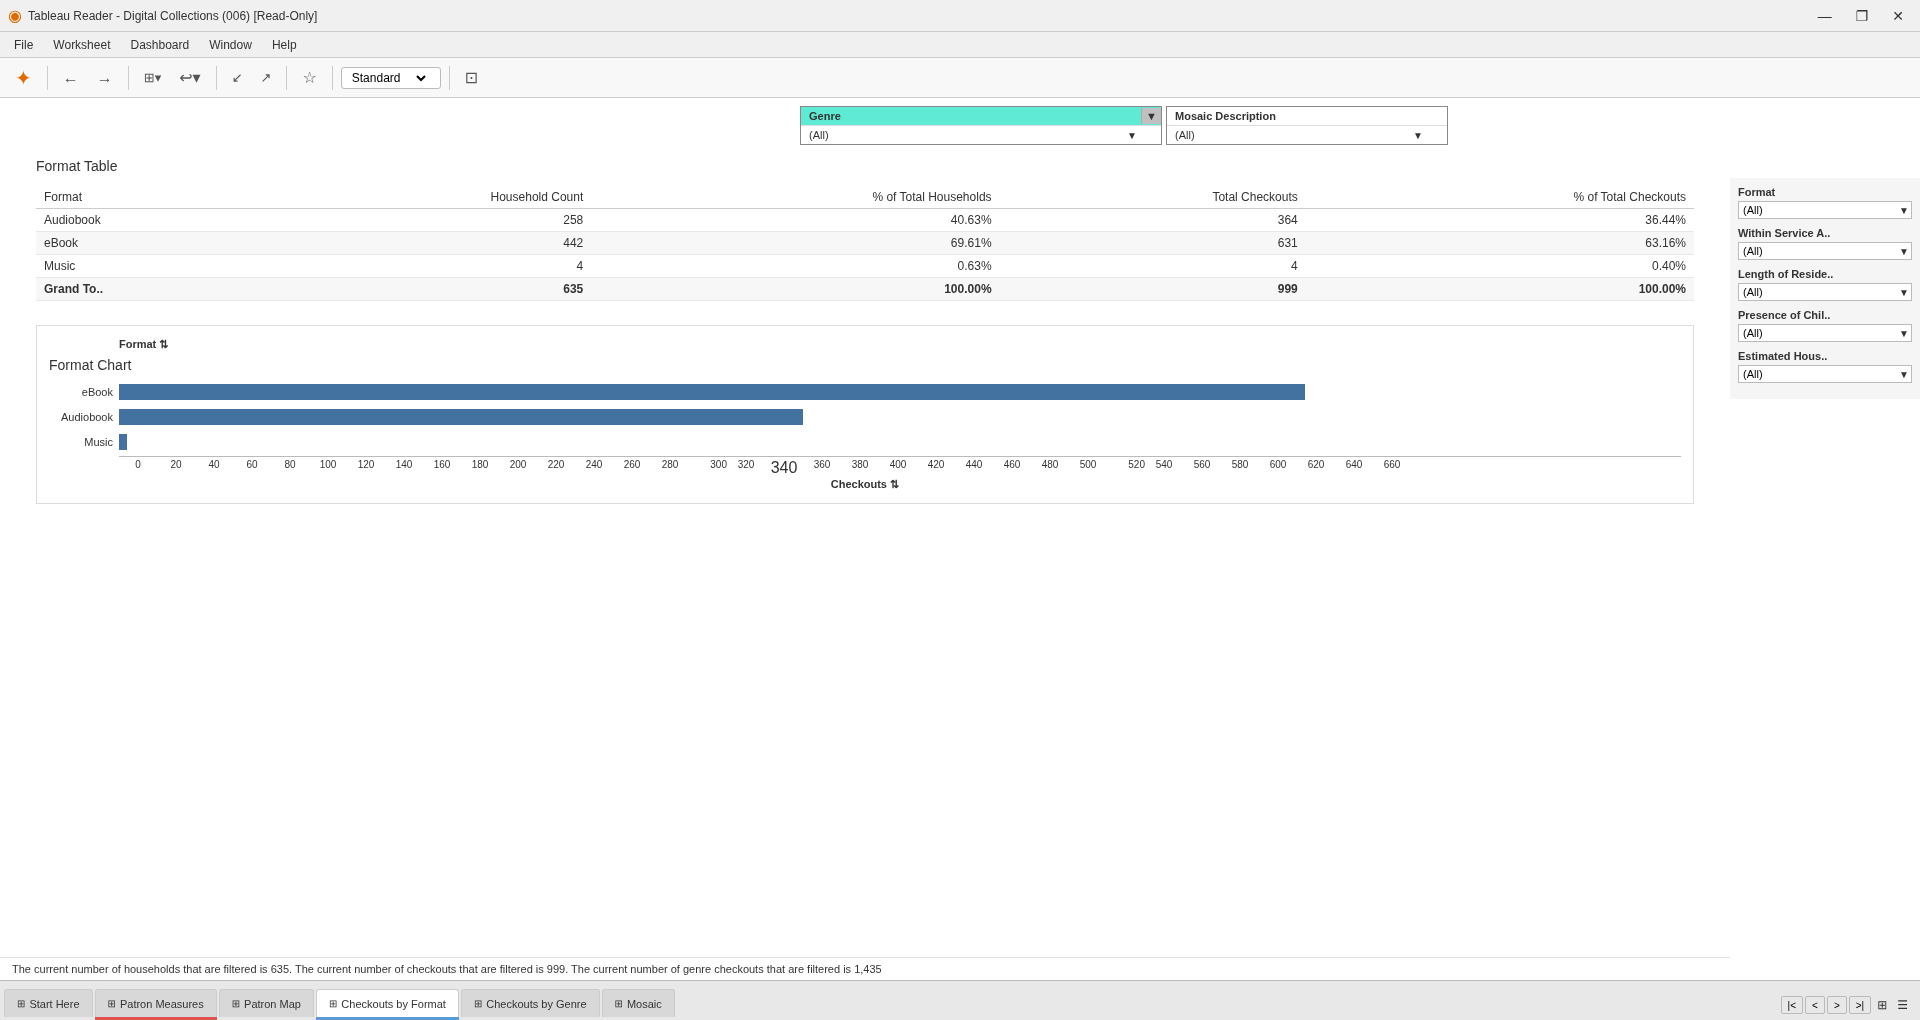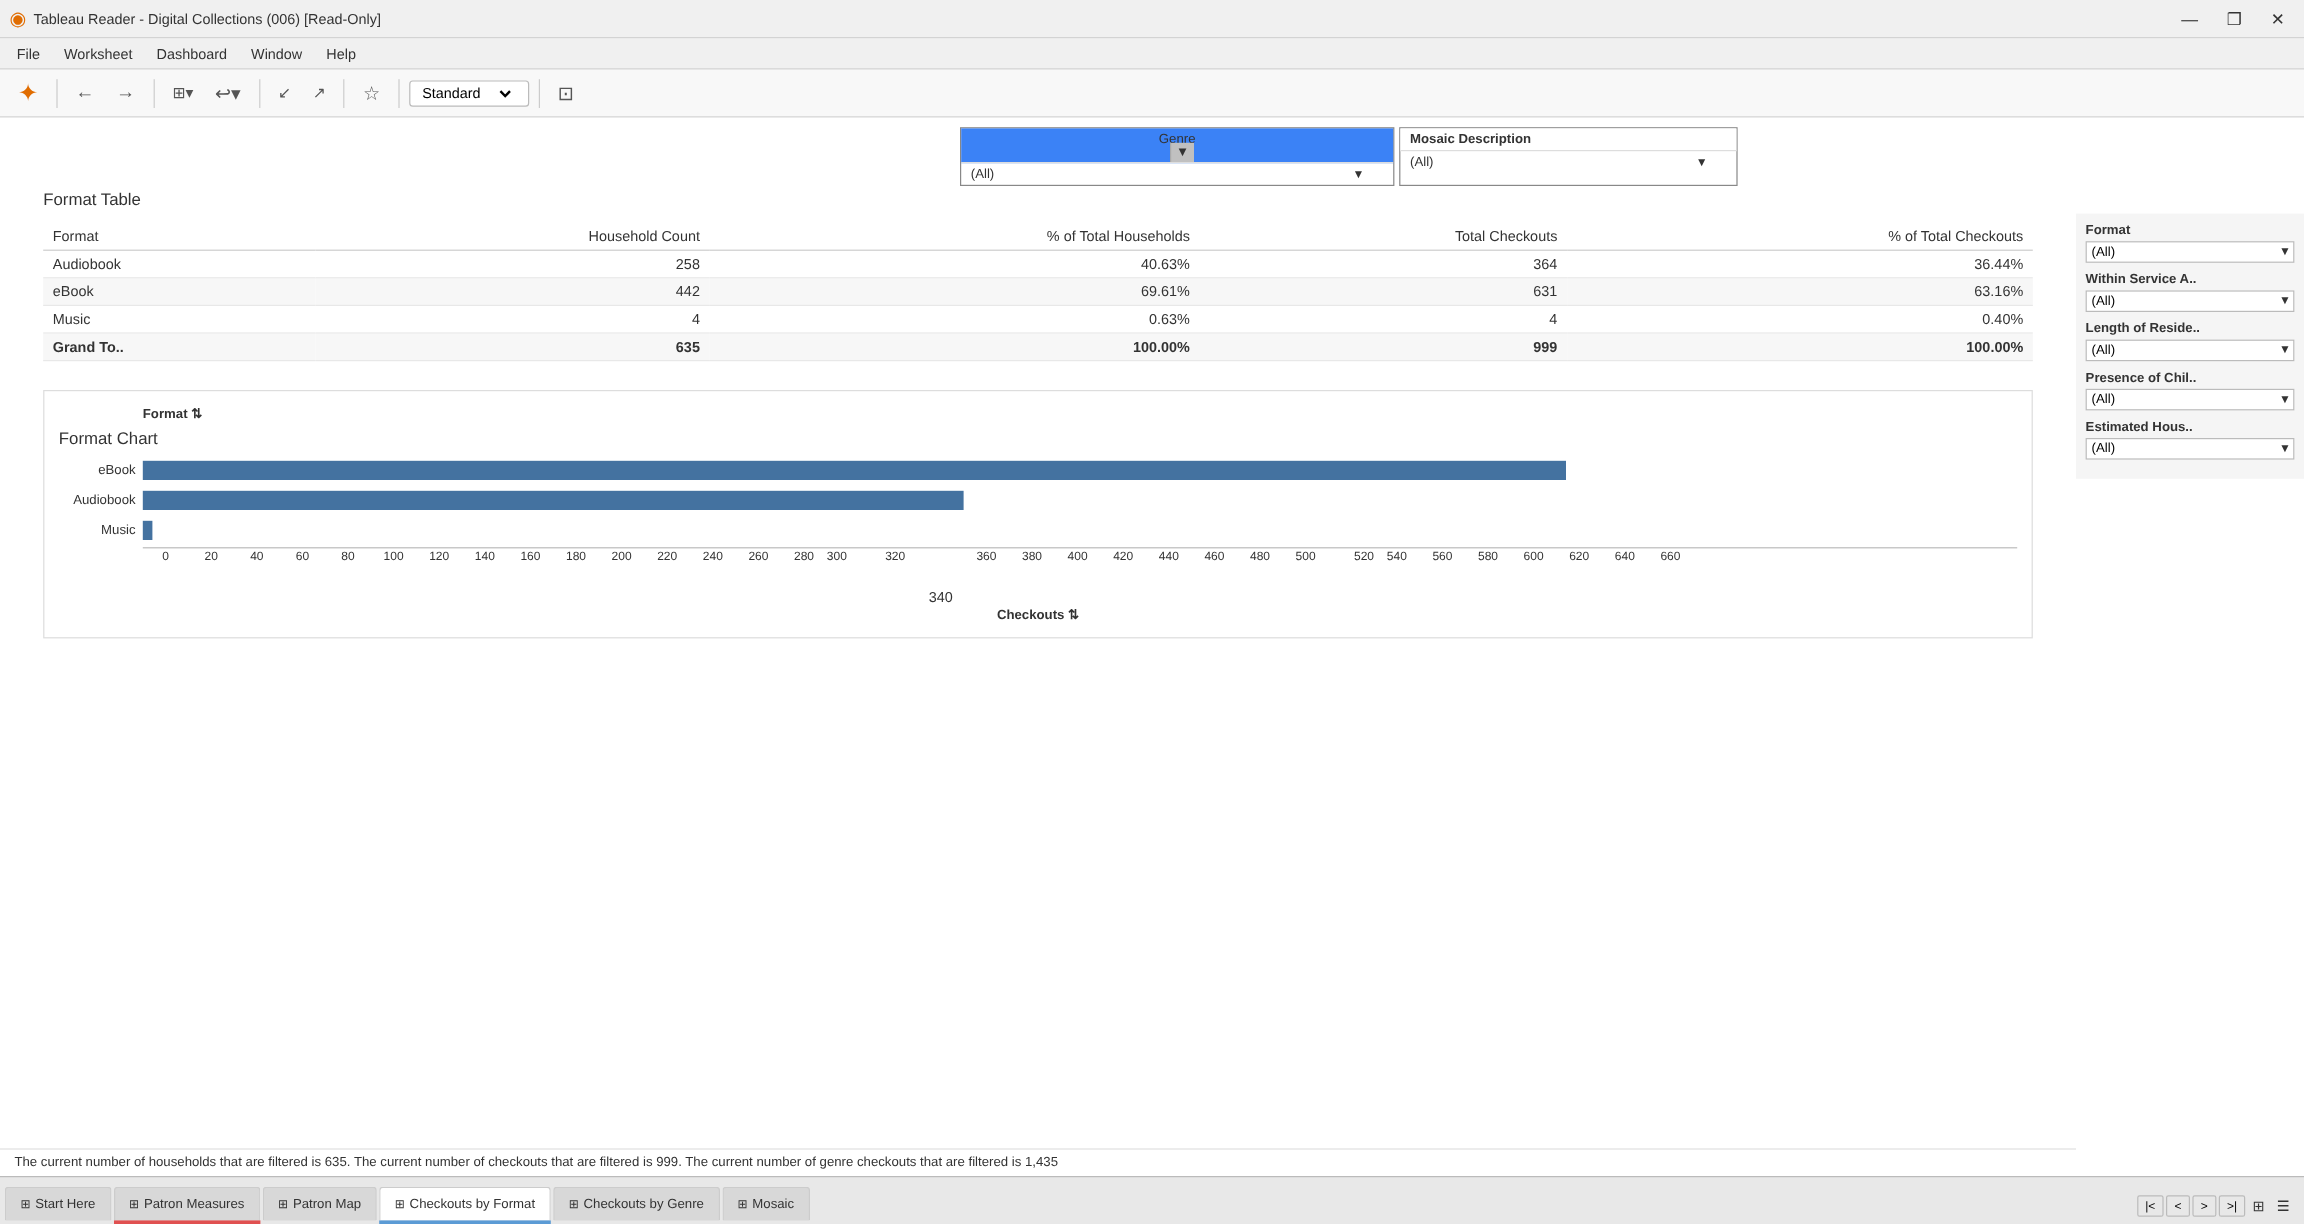--- a/index.html
+++ b/index.html
@@ -185,21 +185,21 @@
 
   <div id="tableau-main">
 
     <div style="text-align:center; padding: 16px 0 8px 0;">
       <span style="font-size:22px; font-weight:bold;">Checkouts by Format</span>
     </div>
 
     <div style="position:absolute; top:8px; left:800px; display:flex; gap:0;">
 
       <div style="border:1px solid #888; background:white; font-size:11px; margin-right:4px; position:relative;">
-        <div style="padding:3px 8px 3px 8px; font-weight:normal; border-bottom:1px solid #ddd; background:#3b82f6; display:flex; align-items:center; justify-content:space-between; min-width:360px;flex-direction:column;">
+        <div style="padding:3px 8px 3px 8px; font-weight:bold; border-bottom:1px solid #ddd; background:#5eead4; display:flex; align-items:center; justify-content:space-between; min-width:360px;">
           <span>Genre</span>
           <div style="background:#c0c0c0; border-left:1px solid #aaa; padding:2px 4px; margin-right:-8px; margin-top:-3px; margin-bottom:-3px; display:flex; align-items:center;">▼</div>
         </div>
         <div style="padding:3px 24px 3px 8px; display:flex; align-items:center; justify-content:space-between;">
           <span>(All)</span>
           <span style="font-size:10px; margin-left:60px;">▼</span>
         </div>
       </div>
 
       <div style="border:1px solid #888; background:white; font-size:11px; position:relative;">
@@ -346,23 +346,23 @@
             <span style="font-size: 10px; width: 38px; text-align: center; flex-shrink: 0;">100</span>
             <span style="font-size: 10px; width: 38px; text-align: center; flex-shrink: 0;">120</span>
             <span style="font-size: 10px; width: 38px; text-align: center; flex-shrink: 0;">140</span>
             <span style="font-size: 10px; width: 38px; text-align: center; flex-shrink: 0;">160</span>
             <span style="font-size: 10px; width: 38px; text-align: center; flex-shrink: 0;">180</span>
             <span style="font-size: 10px; width: 38px; text-align: center; flex-shrink: 0;">200</span>
             <span style="font-size: 10px; width: 38px; text-align: center; flex-shrink: 0;">220</span>
             <span style="font-size: 10px; width: 38px; text-align: center; flex-shrink: 0;">240</span>
             <span style="font-size: 10px; width: 38px; text-align: center; flex-shrink: 0;">260</span>
             <span style="font-size: 10px; width: 38px; text-align: center; flex-shrink: 0;">280</span>
-            <span style="font-size: 10px; width: 38px; text-align: left; flex-shrink: 0;">300</span>
+            <span style="font-size: 10px; width: 38px; text-align: right; flex-shrink: 0;">300</span>
             <span style="font-size: 10px; width: 38px; text-align: center; flex-shrink: 0;">320</span>
-            <span style="font-size: 12px; width: 38px; text-align: center; flex-shrink: 0; margin-top: 32px;">340</span>
+            <span style="font-size: 16px; width: 38px; text-align: center; flex-shrink: 0;">340</span>
             <span style="font-size: 10px; width: 38px; text-align: center; flex-shrink: 0;">360</span>
             <span style="font-size: 10px; width: 38px; text-align: center; flex-shrink: 0;">380</span>
             <span style="font-size: 10px; width: 38px; text-align: center; flex-shrink: 0;">400</span>
             <span style="font-size: 10px; width: 38px; text-align: center; flex-shrink: 0;">420</span>
             <span style="font-size: 10px; width: 38px; text-align: center; flex-shrink: 0;">440</span>
             <span style="font-size: 10px; width: 38px; text-align: center; flex-shrink: 0;">460</span>
             <span style="font-size: 10px; width: 38px; text-align: center; flex-shrink: 0;">480</span>
             <span style="font-size: 10px; width: 38px; text-align: center; flex-shrink: 0;">500</span>
             <span style="font-size: 10px; width: 38px; text-align: right; flex-shrink: 0;">520</span>
             <span style="font-size: 10px; width: 38px; text-align: center; flex-shrink: 0;">540</span>

